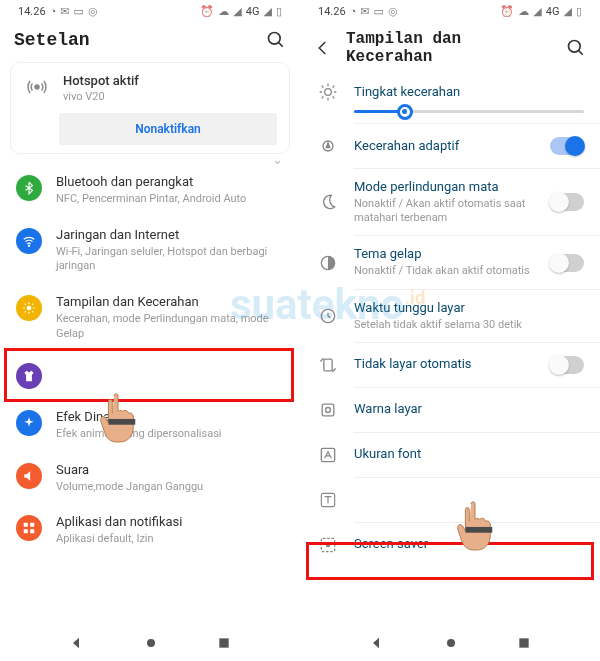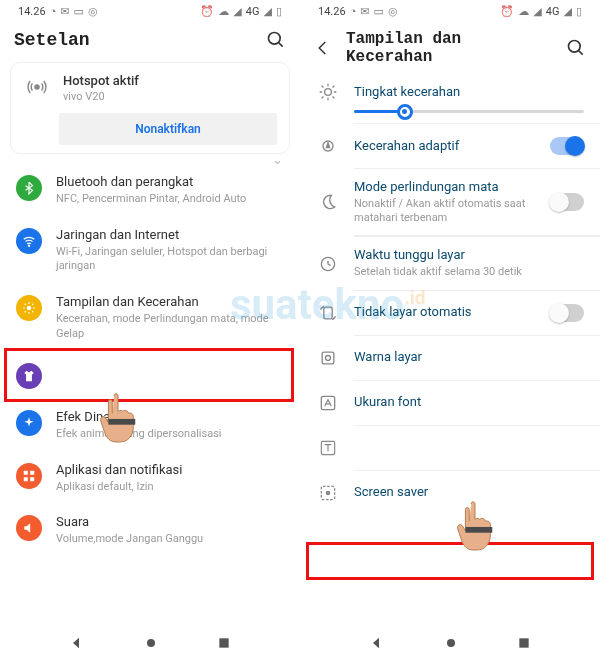--- a/index.html
+++ b/index.html
@@ -283,40 +283,40 @@
             </svg>
           </div>
           <div class="txt">
             <div class="t">Efek Dinamis</div>
             <div class="s">Efek animasi yang dipersonalisasi</div>
           </div>
         </div>
         <div class="row">
           <div class="ico" style="background:#f25c2e">
             <svg viewBox="0 0 24 24" width="14" height="14" fill="#fff">
+              <path d="M4 9v6h4l6 5V4L8 9z"></path>
+            </svg>
+          </div>
+          <div class="txt">
+            <div class="t">Suara</div>
+            <div class="s">Volume,mode Jangan Ganggu</div>
+          </div>
+        </div>
+        <div class="row">
+          <div class="ico" style="background:#f25c2e">
+            <svg viewBox="0 0 24 24" width="14" height="14" fill="#fff">
               <rect x="3" y="3" width="7" height="7" rx="1"></rect>
               <rect x="14" y="3" width="7" height="7" rx="1"></rect>
               <rect x="3" y="14" width="7" height="7" rx="1"></rect>
               <rect x="14" y="14" width="7" height="7" rx="1"></rect>
             </svg>
           </div>
           <div class="txt">
             <div class="t">Aplikasi dan notifikasi</div>
             <div class="s">Aplikasi default, Izin</div>
-          </div>
-        </div>
-        <div class="row">
-          <div class="ico" style="background:#f25c2e">
-            <svg viewBox="0 0 24 24" width="14" height="14" fill="#fff">
-              <path d="M4 9v6h4l6 5V4L8 9z"></path>
-            </svg>
-          </div>
-          <div class="txt">
-            <div class="t">Suara</div>
-            <div class="s">Volume,mode Jangan Ganggu</div>
           </div>
         </div>
       </div>
   </div>
 
   <div class="navbar">
     <span class="nav-ico"><svg width="16" height="16" viewBox="0 0 24 24">
           <path d="M15 4 L6 12 L15 20 Z" fill="#555"></path>
         </svg></span>
     <span class="nav-ico"><svg width="16" height="16" viewBox="0 0 24 24">
@@ -415,20 +415,35 @@
           </div>
           <div class="rtxt">
             <div class="rt">Mode perlindungan mata</div>
             <div class="rs">Nonaktif / Akan aktif otomatis saat matahari terbenam</div>
           </div>
           <div class="toggle ">
             <div class="knob"></div>
           </div>
         </div>
         <div class="divider"></div>
+        <div class="rrow">
+          <div class="rico">
+            <svg viewBox="0 0 24 24" width="20" height="20" fill="#888">
+              <circle cx="12" cy="12" r="8" fill="none" stroke="#888" stroke-width="1.6"></circle>
+              <path d="M12 4a8 8 0 0 1 0 16z"></path>
+            </svg>
+          </div>
+          <div class="rtxt">
+            <div class="rt">Tema gelap</div>
+            <div class="rs">Nonaktif / Tidak akan aktif otomatis</div>
+          </div>
+          <div class="toggle ">
+            <div class="knob"></div>
+          </div>
+        </div>
         <div class="divider"></div>
         <div class="rrow">
           <div class="rico">
             <svg viewBox="0 0 24 24" width="20" height="20" fill="none" stroke="#888" stroke-width="1.6">
               <circle cx="12" cy="12" r="8"></circle>
               <path d="M12 8v4l3 2"></path>
             </svg>
           </div>
           <div class="rtxt">
             <div class="rt">Waktu tunggu layar</div>

